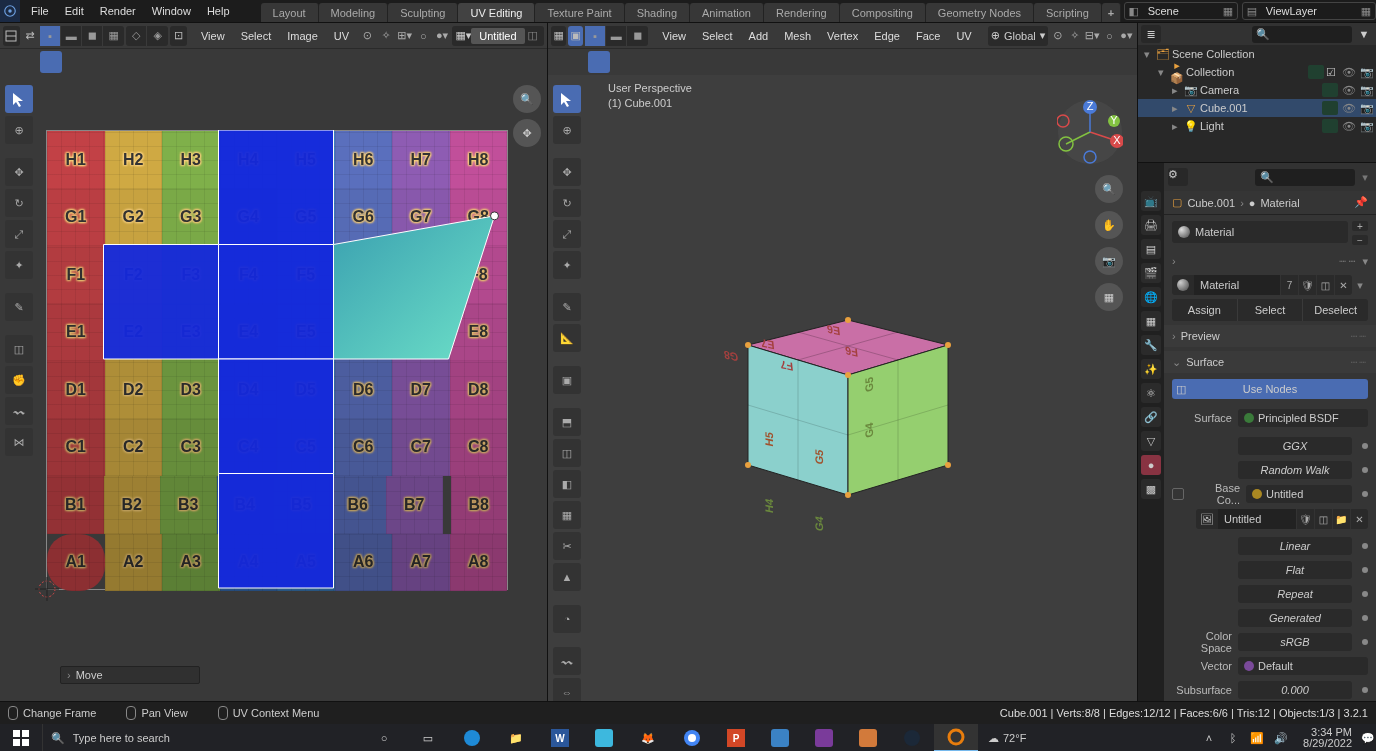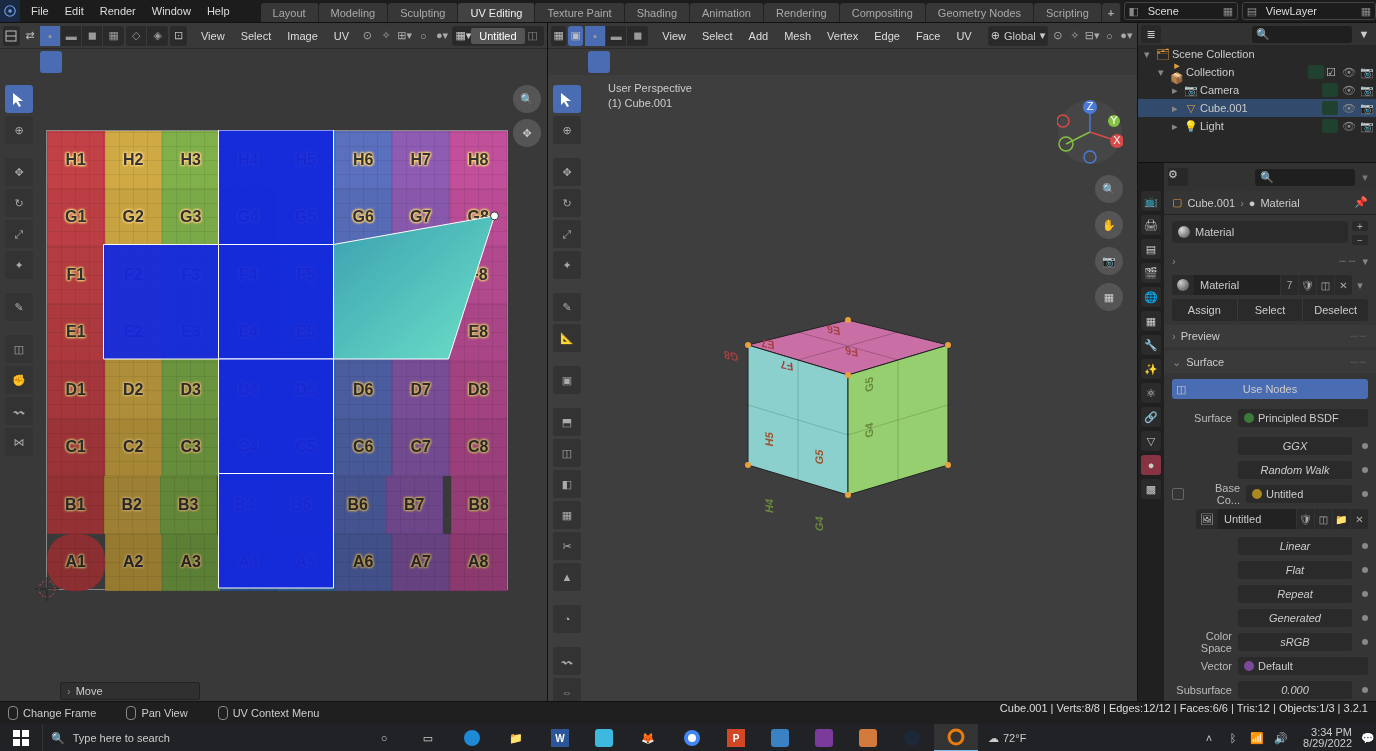--- a/index.html
+++ b/index.html
@@ -38,21 +38,21 @@
 .uv-body .toolbar-left, .v3d-body .toolbar-left { position: absolute; left: 5px; top: 10px; display: flex; flex-direction: column; gap: 3px; z-index: 5; }
 .toolbar-left .tbtn { width: 28px; height: 28px; background: #333; border-radius: 3px; display: flex; align-items: center; justify-content: center; color: #aaa; }
 .toolbar-left .tbtn.active { background: #4a6cb2; color: #fff; }
 .toolbar-left .sep { height: 8px; }
 .uv-body .gizmos-right { position: absolute; right: 6px; top: 10px; display: flex; flex-direction: column; gap: 6px; z-index: 5; }
 .gizmos-right .gbtn { width: 28px; height: 28px; background: #555; border-radius: 50%; display: flex; align-items: center; justify-content: center; color: #ccc; }
 .uv-grid { position: absolute; left: 46px; top: 55px; width: 462px; height: 460px; border: 1px solid #888; }
 .uv-grid .row { display: flex; height: 57.5px; }
 .uv-grid .cell { width: 57.75px; height: 57.5px; display: flex; align-items: center; justify-content: center; font-weight: bold; font-size: 16px; text-shadow: 1px 1px 2px #f8cf7a, -1px -1px 2px #f8cf7a, 1px -1px 2px #f8cf7a, -1px 1px 2px #f8cf7a; color: #333; position: relative; background-image: repeating-linear-gradient(0deg, rgba(0,0,0,0.07) 0 1px, transparent 1px 14px), repeating-linear-gradient(90deg, rgba(0,0,0,0.07) 0 1px, transparent 1px 14px); }
 .uv-grid svg.overlay { position: absolute; inset: -1px; width: calc(100% + 2px); height: calc(100% + 2px); z-index: 3; pointer-events: none; }
-.uv-footer { position: absolute; bottom: 0; left: 0; right: 0; height: 20px; background: #393939; display: flex; align-items: center; }
+.uv-footer { position: absolute; bottom: 16px; left: 0; right: 0; height: 20px; background: #393939; display: flex; align-items: center; }
 .uv-footer .movebox { margin-left: 60px; width: 140px; height: 18px; background: #303030; border: 1px solid #222; border-radius: 2px; display: flex; align-items: center; padding: 0 6px; color: #ccc; }
 .uv-footer .movebox::before { content: "›"; margin-right: 5px; color: #888; }
 .v3d-body { background: #3e3e3e; }
 .v3d-body .persp-label { position: absolute; left: 60px; top: 6px; font-size: 11px; color: #cfcfcf; line-height: 15px; z-index: 3; }
 .v3d-body .axis-gizmo { position: absolute; right: 14px; top: 24px; width: 66px; height: 66px; z-index: 4; }
 .v3d-body .side-gizmos { position: absolute; right: 14px; top: 100px; display: flex; flex-direction: column; gap: 8px; z-index: 4; }
 .side-gizmos .sbtn { width: 28px; height: 28px; background: #555; border-radius: 50%; display: flex; align-items: center; justify-content: center; color: #ccc; }
 .v3d-cube { position: absolute; left: 170px; top: 190px; width: 260px; height: 280px; z-index: 2; }
 .outliner { height: 140px; border-bottom: 1px solid #111; display: flex; flex-direction: column; }
 .outliner .oheader { height: 22px; background: #323232; display: flex; align-items: center; gap: 3px; padding: 0 3px; }
@@ -98,21 +98,21 @@
 .props .bluebtn .bico { position: absolute; left: 4px; }
 .props .proprow { display: flex; align-items: center; height: 22px; padding: 0 8px; gap: 6px; margin-top: 2px; }
 .props .proprow .plabel { width: 60px; text-align: right; color: #bbb; }
 .props .proprow .pval { flex: 1; height: 18px; background: #2a2a2a; border-radius: 3px; display: flex; align-items: center; padding: 0 6px; gap: 4px; }
 .props .proprow .pval.center { justify-content: center; font-style: italic; }
 .props .proprow .dot { width: 6px; height: 6px; border-radius: 50%; background: #888; margin-left: 4px; }
 .props .proprow .gdot { width: 10px; height: 10px; border-radius: 50%; background: #3a7a3a; }
 .props .proprow .ydot { width: 10px; height: 10px; border-radius: 50%; background: #aa8822; }
 .props .proprow .pdot { width: 10px; height: 10px; border-radius: 50%; background: #7a4a9a; }
 .props .proprow .chk { width: 12px; height: 12px; border: 1px solid #666; border-radius: 2px; }
-.status-bar { height: 23px; background: #1f1f1f; display: flex; padding: 0 8px; gap: 30px; border-top: 1px solid #111; }
+.status-bar { height: 23px; background: #1f1f1f; display: flex; align-items: center; padding: 0 8px; gap: 30px; border-top: 1px solid #111; }
 .status-bar .sitem { display: flex; align-items: center; gap: 5px; color: #ccc; }
 .status-bar .sitem .mouse { width: 10px; height: 14px; border: 1px solid #888; border-radius: 4px; }
 .status-bar .stats { margin-left: auto; color: #ddd; }
 .taskbar { height: 28px; background: #212226; display: flex; align-items: center; }
 .taskbar .start { width: 42px; display: flex; align-items: center; justify-content: center; height: 100%; }
 .taskbar .search { display: flex; align-items: center; width: 300px; height: 100%; border-left: 1px solid #333; padding: 0 8px; gap: 8px; color: #bbb; }
 .taskbar .tray-icons { display: flex; align-items: center; gap: 4px; margin-left: auto; padding-right: 4px; height: 100%; }
 .taskbar .tray-icons .ticon { width: 20px; height: 20px; display: flex; align-items: center; justify-content: center; }
 .taskbar .apps { display: flex; align-items: center; gap: 0; margin-left: 20px; height: 100%; }
 .taskbar .apps .aicon { width: 44px; height: 100%; display: flex; align-items: center; justify-content: center; }

